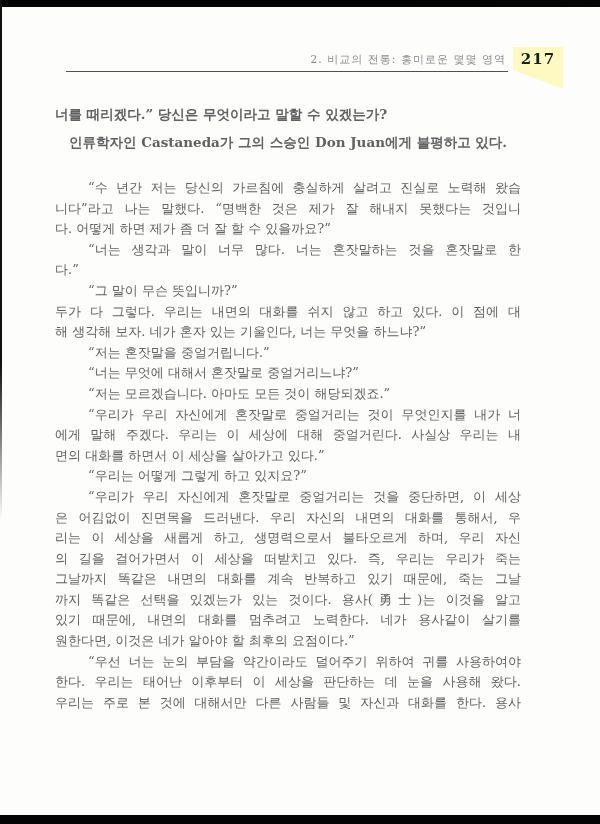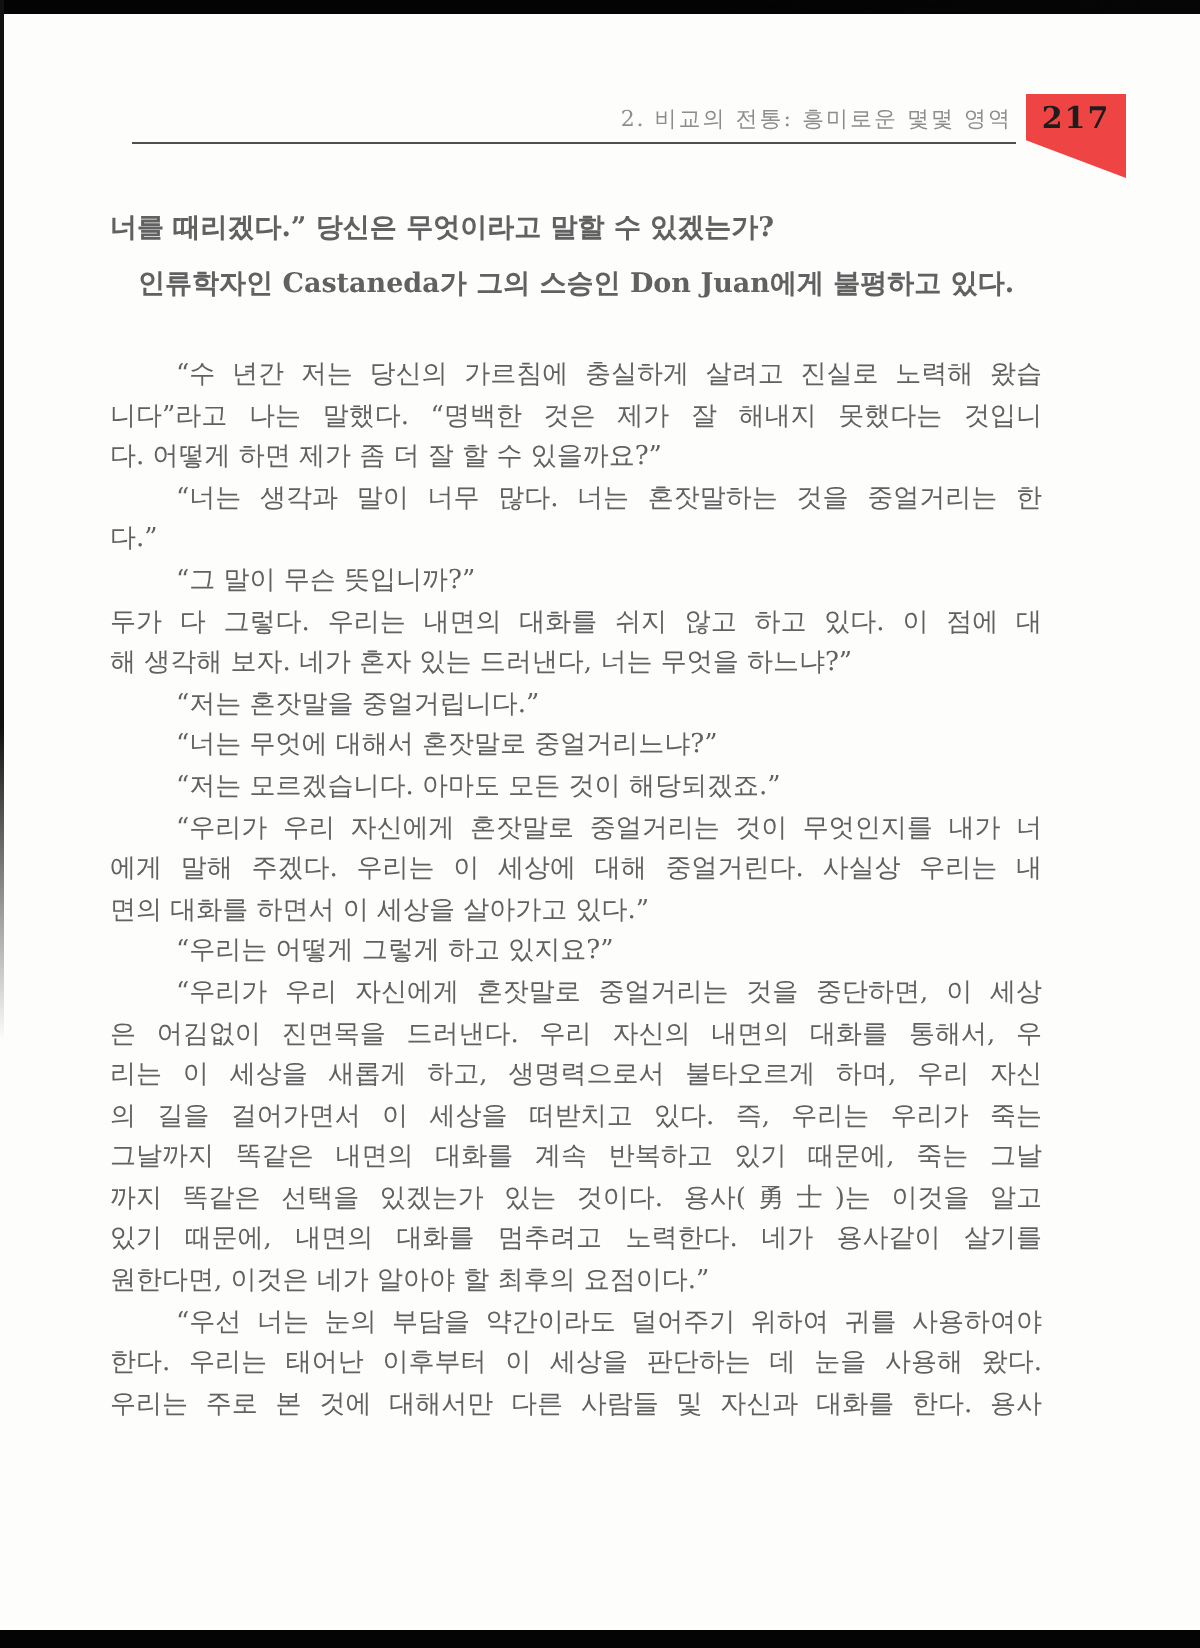--- a/index.html
+++ b/index.html
@@ -24,21 +24,21 @@
     position:absolute;top:52px;left:66px;width:440px;
     text-align:right;font-size:11px;letter-spacing:1px;
     color:#8d8d8d;
   }
   .header-rule{
     position:absolute;top:71px;left:66px;width:442px;height:1px;
     background:#4f4f4f;
   }
   .page-tab{
     position:absolute;top:47px;left:513px;width:50px;height:42px;
-    background:#ef4444;
+    background:#fef9c3;
     clip-path:polygon(0% 0%,100% 0%,100% 100%,0% 55%);
   }
   .page-number{
     position:absolute;top:3px;left:0;width:100%;
     text-align:center;font-size:15px;font-weight:bold;color:#1d1d1d;
     letter-spacing:1px;
   }
   .textcol{
     position:absolute;left:55px;width:466px;color:#616161;
   }
@@ -66,25 +66,25 @@
 </div>
 
 <div class="textcol intro" id="intro-lines">
     <div class="line">너를 때리겠다.” 당신은 무엇이라고 말할 수 있겠는가?</div>
     <div class="line indent">인류학자인 Castaneda가 그의 스승인 Don Juan에게 불평하고 있다.</div>
   </div>
 <div class="textcol bodytext" id="body-lines">
     <div class="line indent full">“수 년간 저는 당신의 가르침에 충실하게 살려고 진실로 노력해 왔습</div>
     <div class="line full">니다”라고 나는 말했다. “명백한 것은 제가 잘 해내지 못했다는 것입니</div>
     <div class="line">다. 어떻게 하면 제가 좀 더 잘 할 수 있을까요?”</div>
-    <div class="line indent full">“너는 생각과 말이 너무 많다. 너는 혼잣말하는 것을 중얼거리는 한</div>
+    <div class="line indent full">“너는 생각과 말이 너무 많다. 너는 혼잣말하는 것을 혼잣말로 한</div>
     <div class="line">다.”</div>
     <div class="line indent">“그 말이 무슨 뜻입니까?”</div>
     <div class="line full">두가 다 그렇다. 우리는 내면의 대화를 쉬지 않고 하고 있다. 이 점에 대</div>
-    <div class="line">해 생각해 보자. 네가 혼자 있는 드러낸다, 너는 무엇을 하느냐?”</div>
+    <div class="line">해 생각해 보자. 네가 혼자 있는 기울인다, 너는 무엇을 하느냐?”</div>
     <div class="line indent">“저는 혼잣말을 중얼거립니다.”</div>
     <div class="line indent">“너는 무엇에 대해서 혼잣말로 중얼거리느냐?”</div>
     <div class="line indent">“저는 모르겠습니다. 아마도 모든 것이 해당되겠죠.”</div>
     <div class="line indent full">“우리가 우리 자신에게 혼잣말로 중얼거리는 것이 무엇인지를 내가 너</div>
     <div class="line full">에게 말해 주겠다. 우리는 이 세상에 대해 중얼거린다. 사실상 우리는 내</div>
     <div class="line">면의 대화를 하면서 이 세상을 살아가고 있다.”</div>
     <div class="line indent">“우리는 어떻게 그렇게 하고 있지요?”</div>
     <div class="line indent full">“우리가 우리 자신에게 혼잣말로 중얼거리는 것을 중단하면, 이 세상</div>
     <div class="line full">은 어김없이 진면목을 드러낸다. 우리 자신의 내면의 대화를 통해서, 우</div>
     <div class="line full">리는 이 세상을 새롭게 하고, 생명력으로서 불타오르게 하며, 우리 자신</div>

